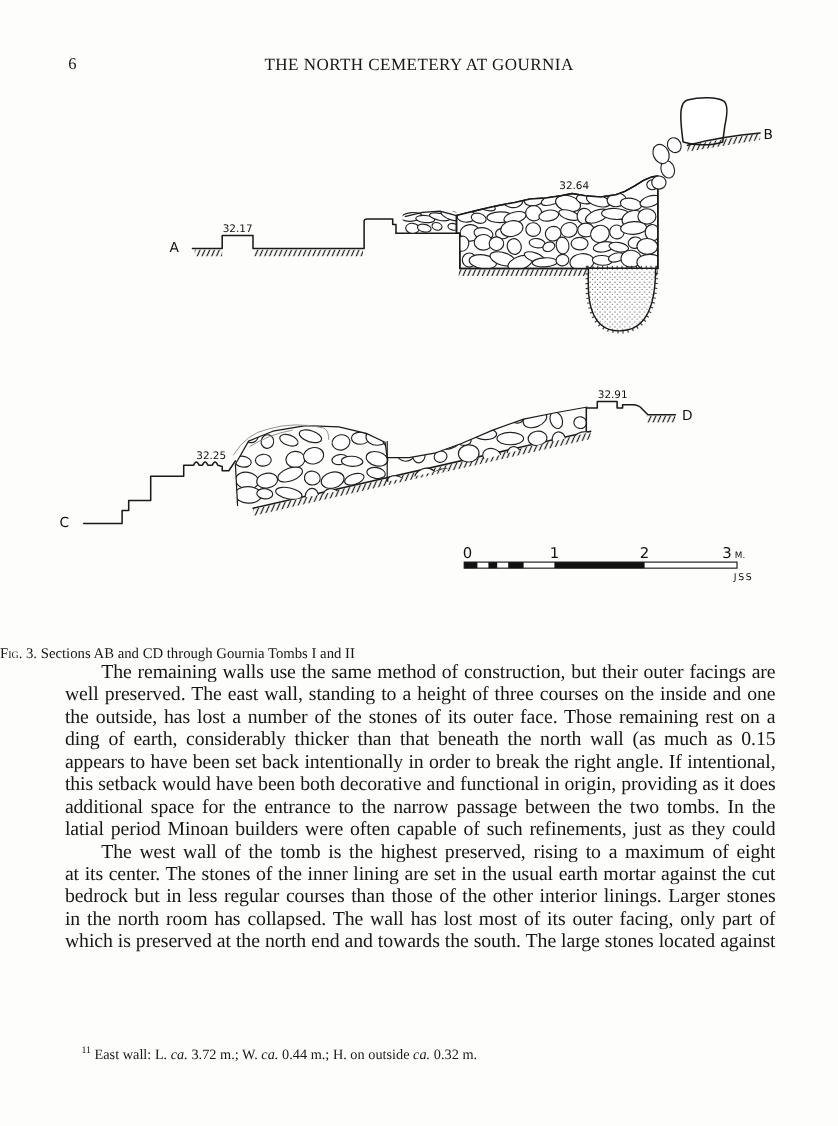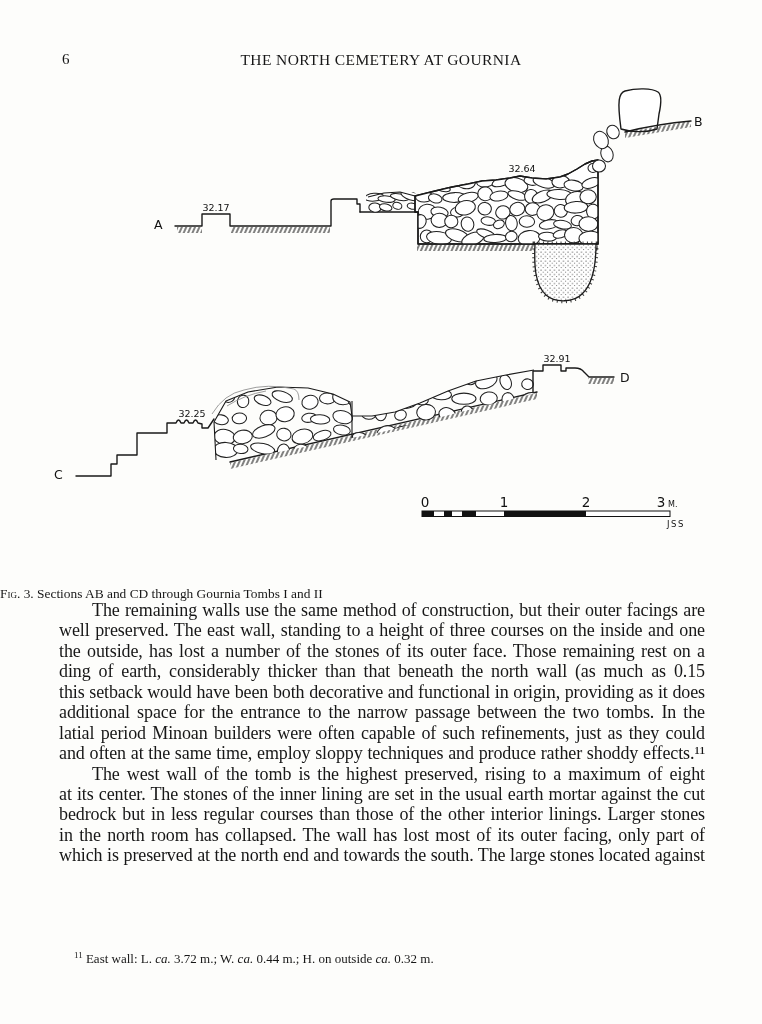--- a/index.html
+++ b/index.html
@@ -292,24 +292,24 @@
   </figure>
 
   <div class="figcap"><span class="sc">Fig. 3.</span> <span>Sections AB and CD through Gournia Tombs I and II</span></div>
 
   <main class="bodytext">
       <div>
         <div class="line indent">The remaining walls use the same method of construction, but their outer facings are less</div>
         <div class="line">well preserved. The east wall, standing to a height of three courses on the inside and one on</div>
         <div class="line">the outside, has lost a number of the stones of its outer face. Those remaining rest on a bed-</div>
         <div class="line">ding of earth, considerably thicker than that beneath the north wall (as much as 0.15 meters</div>
+        <div class="line">appears to have been set back intentionally in order to break the right angle. If intentional,</div>
         <div class="line">this setback would have been both decorative and functional in origin, providing as it does</div>
         <div class="line">additional space for the entrance to the narrow passage between the two tombs. In the Prepa-</div>
         <div class="line">latial period Minoan builders were often capable of such refinements, just as they could also,</div>
-        <div class="line">and often at the same time, employ sloppy techniques and produce rather shoddy effects.¹¹</div>
       </div>
       <div>
         <div class="line indent">The west wall of the tomb is the highest preserved, rising to a maximum of eight courses</div>
         <div class="line">at its center. The stones of the inner lining are set in the usual earth mortar against the cut</div>
         <div class="line">bedrock but in less regular courses than those of the other interior linings. Larger stones</div>
         <div class="line">in the north room has collapsed. The wall has lost most of its outer facing, only part of</div>
         <div class="line">which is preserved at the north end and towards the south. The large stones located against</div>
       </div>
     </main>
 

